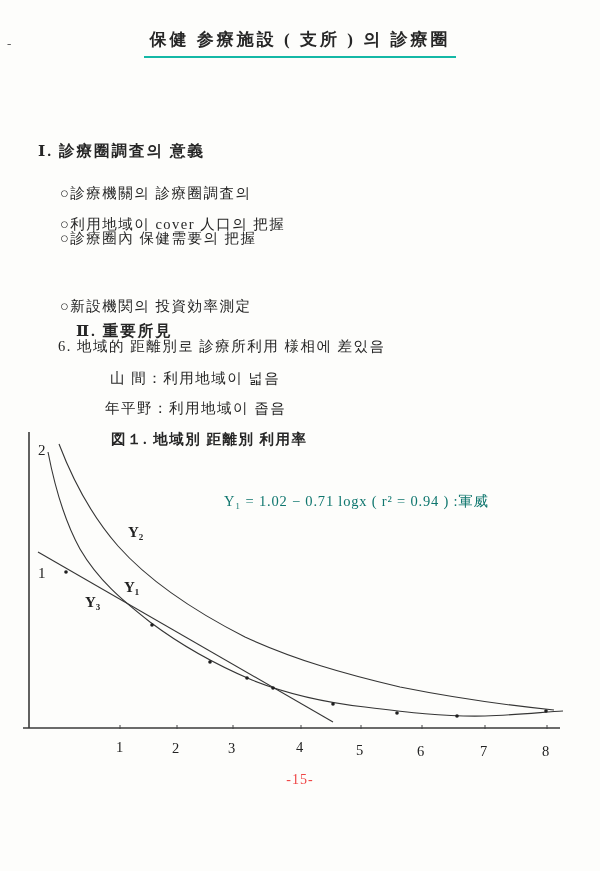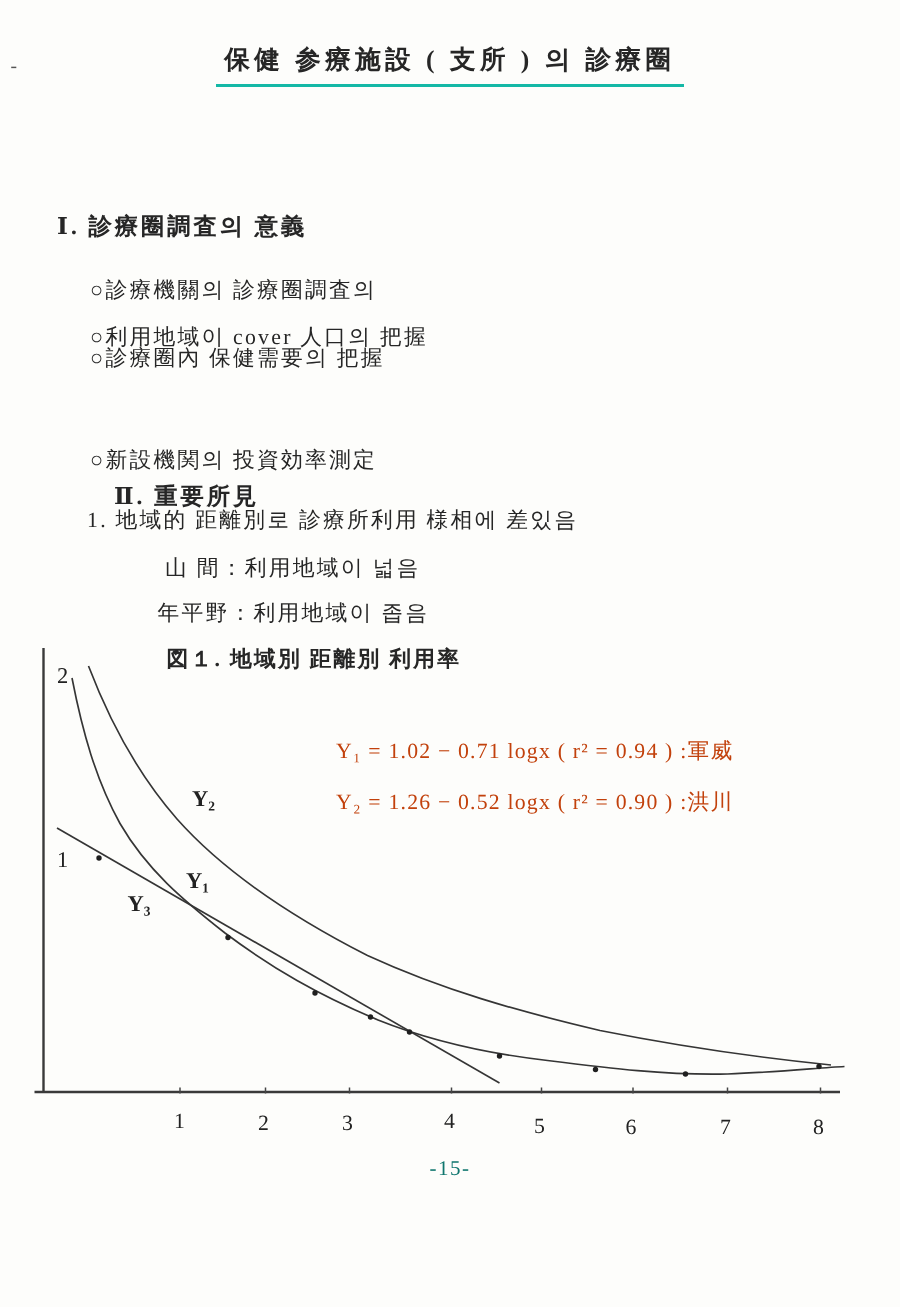--- a/index.html
+++ b/index.html
@@ -21,22 +21,22 @@
   .sec1{left:38px;top:141px;}
   .sec2{left:28px;top:321px;margin-left:48px;}
   .bullet{left:60px;font-size:14.5px;letter-spacing:1.5px;}
   .b1{top:184px;} .b2{top:215px;} .b3{top:229px;} .b4{top:261px;margin-top:36px;}
   .item1{left:58px;top:337px;font-size:14.5px;letter-spacing:1.5px;}
   .subitem{font-size:14.5px;letter-spacing:1.5px;font-family:Liberation Serif, serif;}
   .si1{left:110px;top:369px;}
   .si2{left:105px;top:399px;}
   .figcap{left:98px;top:430px;font-size:14.5px;font-weight:700;letter-spacing:1.5px;padding-left:13px;}
   .chart{left:0;top:430px;width:600px;height:340px;}
-  .equations{left:224px;top:484px;font-size:14.5px;line-height:34px;letter-spacing:0.8px;color:#c2410c;}
-  .pageno{left:0;right:0;top:772px;text-align:center;font-size:14px;letter-spacing:1px;color:#0f766e;}
+  .equations{left:224px;top:484px;font-size:14.5px;line-height:34px;letter-spacing:0.8px;color:#0f766e;}
+  .pageno{left:0;right:0;top:772px;text-align:center;font-size:14px;letter-spacing:1px;color:#ef4444;}
   svg text{fill:#222;}
   .axis{stroke:#3a3a3a;stroke-width:1.6;fill:none;}
   .curve{stroke:#353535;stroke-width:1.1;fill:none;}
   .tick{stroke:#444;stroke-width:1;}
   .ticklabel{font-size:14.5px;}
   .axlabel{font-size:15px;}
   .curvelabel{font-size:15px;font-weight:600;}
   .marker{fill:#1f1f1f;}
 </style>
 </head>
@@ -50,21 +50,21 @@
 
 <div class="abs h-sec sec1">Ⅰ. 診療圈調査의  意義</div>
 
 <div class="abs bullet b1">○診療機關의  診療圈調査의</div>
 <div class="abs bullet b2">○利用地域이  cover 人口의  把握</div>
 <div class="abs bullet b3">○診療圈內  保健需要의  把握</div>
 <div class="abs bullet b4">○新設機関의  投資効率測定</div>
 
 <div class="abs h-sec sec2">Ⅱ. 重要所見</div>
 
-<div class="abs item1">1. 地域的  距離別로 診療所利用  様相에  差있음</div>
+<div class="abs item1">6. 地域的  距離別로 診療所利用  様相에  差있음</div>
 <div class="abs subitem si1">山 間：利用地域이  넓음</div>
 <div class="abs subitem si2">年平野：利用地域이  좁음</div>
 
 <div class="abs figcap">図１. 地域別  距離別  利用率</div>
 
 <svg class="abs chart" viewBox="0 430 600 340" xmlns="http://www.w3.org/2000/svg">
 
   <line class="axis" x1="29" y1="432" x2="29" y2="728"></line>
   <line class="axis" x1="23" y1="728" x2="560" y2="728"></line>
 
@@ -103,16 +103,15 @@
   <circle class="marker" cx="247" cy="678" r="1.8"></circle>
   <circle class="marker" cx="273" cy="688" r="1.8"></circle>
   <circle class="marker" cx="333" cy="704" r="1.8"></circle>
   <circle class="marker" cx="397" cy="713" r="1.8"></circle>
   <circle class="marker" cx="457" cy="716" r="1.8"></circle>
   <circle class="marker" cx="546" cy="711" r="1.8"></circle>
 </svg>
 
 <div class="abs equations">
   <div>Y₁ = 1.02 − 0.71 logx ( r² = 0.94 ) :軍威</div>
-  <div>Y₂ = 1.26 − 0.52 logx ( r² = 0.90 ) :洪川</div>
 </div>
 
 <div class="abs pageno">-15-</div>
 
 </body></html>

